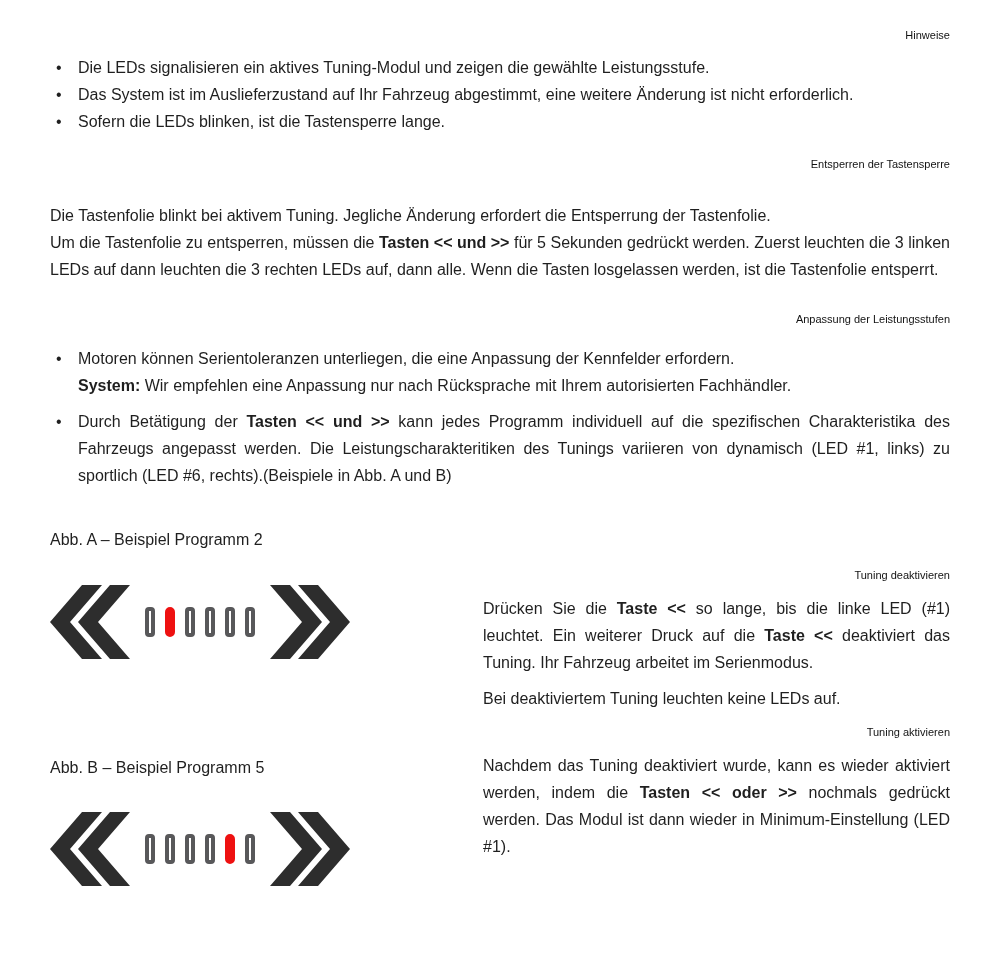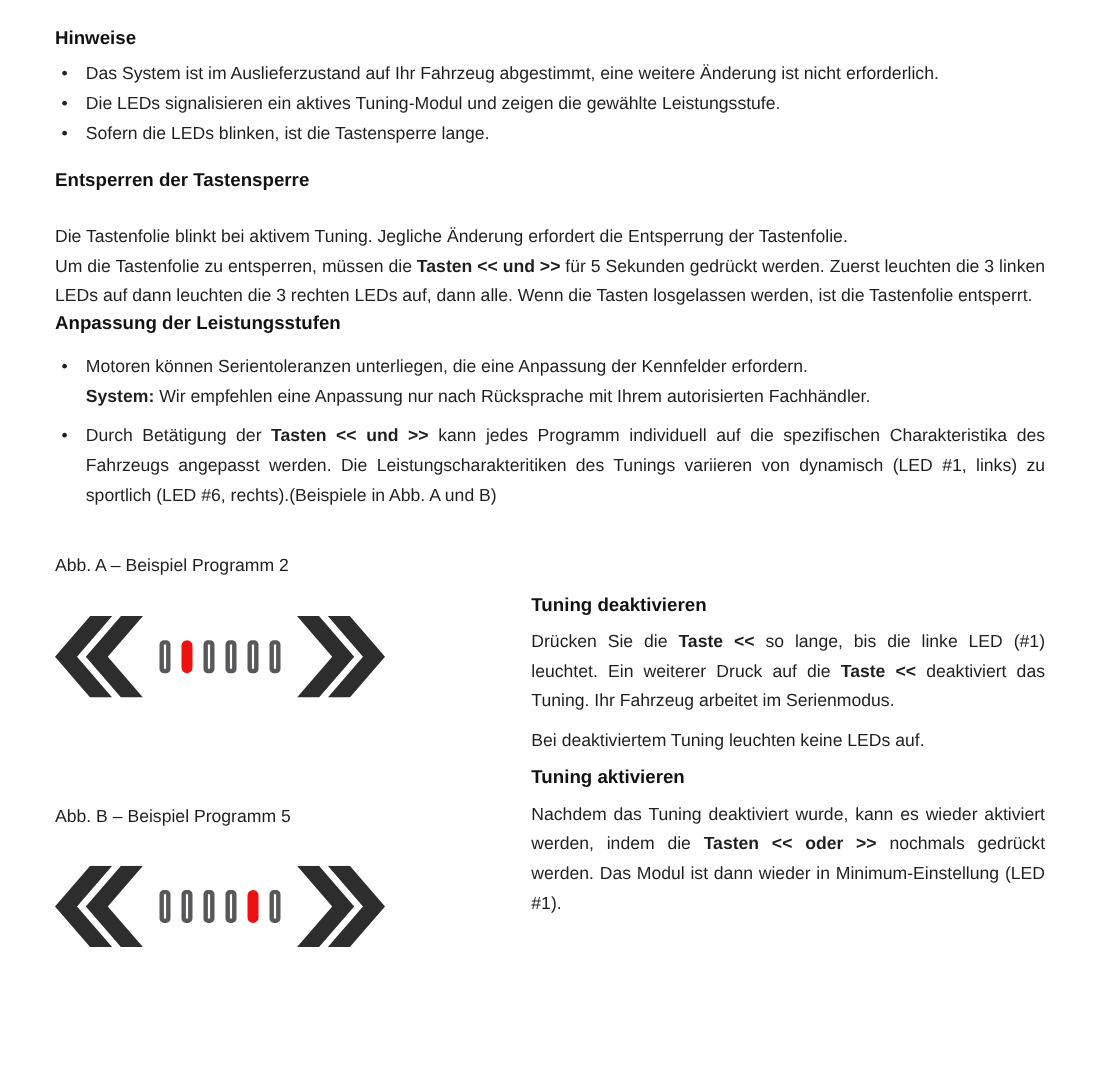--- a/index.html
+++ b/index.html
@@ -9,37 +9,37 @@
   *{box-sizing:border-box;}
   html,body{margin:0;padding:0;background:var(--bg);}
   .page{
     width:1000px; height:975px; overflow:hidden;
     padding:24px 50px 0 50px;
     font-family:"Liberation Sans", sans-serif;
     font-size:16px; line-height:27px; color:var(--text);
     background:var(--bg);
   }
   h3{
-    margin:0; font-size:17px; line-height:22px;
-    font-weight:700; color:var(--heading);
+    margin:0; font-size:11px; line-height:22px;
+    font-weight:400; color:var(--heading);text-align:right;
   }
   b{font-weight:700;}
   ul.bullets{list-style:none; margin:8px 0 0 0; padding:0;}
   ul.bullets li{
     position:relative; padding-left:28px;
     text-align:justify;
   }
   ul.bullets li::before{
     content:"\2022";
     position:absolute; left:6px; top:0;
   }
   ul.bullets.spaced li + li{margin-top:9px;}
   .section-entsperren{margin-top:18px;}
   .section-entsperren p{margin:27px 0 0 0; text-align:justify;}
-  .section-anpassung{}
+  .section-anpassung{margin-top:25px;}
   .section-anpassung ul.bullets{margin-top:15px;}
 
   .bottom{display:flex; margin-top:40px;}
   .left-col{width:433px; flex:none;}
   .right-col{flex:1; margin-top:35px;}
   .right-col p{margin:9px 0 0 0; text-align:justify;}
   .right-col h3.mt{margin-top:9px;}
 
   .fig-label{line-height:22px;}
   .fig-label.b{margin-top:98px;}
@@ -58,22 +58,22 @@
   }
 </style>
 </head>
 <body>
 
 <div class="page">
 
   <section>
     <h3>Hinweise</h3>
     <ul class="bullets">
+      <li><span>Die LEDs signalisieren ein aktives Tuning-Modul und zeigen die gewählte Leistungsstufe.</span></li>
       <li><span>Das System ist im Auslieferzustand auf Ihr Fahrzeug abgestimmt, eine weitere Änderung ist nicht erforderlich.</span></li>
-      <li><span>Die LEDs signalisieren ein aktives Tuning-Modul und zeigen die gewählte Leistungsstufe.</span></li>
       <li><span>Sofern die LEDs blinken, ist die Tastensperre lange.</span></li>
     </ul>
   </section>
 
   <section class="section-entsperren">
     <h3>Entsperren der Tastensperre</h3>
     <p><span>Die Tastenfolie blinkt bei aktivem Tuning. Jegliche Änderung erfordert die Entsperrung der Tastenfolie.</span><br><span>Um die Tastenfolie zu entsperren, müssen die </span><b>Tasten &lt;&lt; und &gt;&gt;</b><span> für 5 Sekunden gedrückt werden. Zuerst leuchten die 3 linken LEDs auf dann leuchten die 3 rechten LEDs auf, dann alle. Wenn die Tasten losgelassen werden, ist die Tastenfolie entsperrt.</span></p>
   </section>
 
   <section class="section-anpassung">

